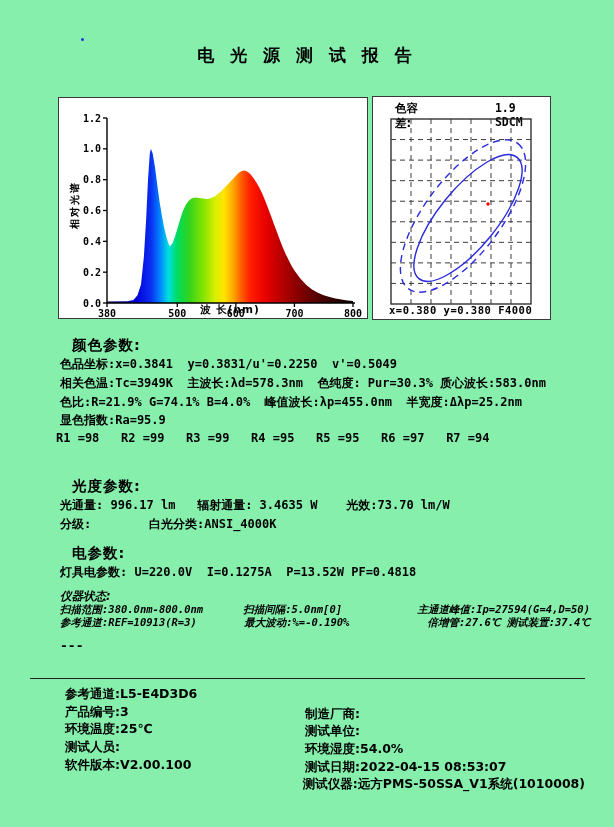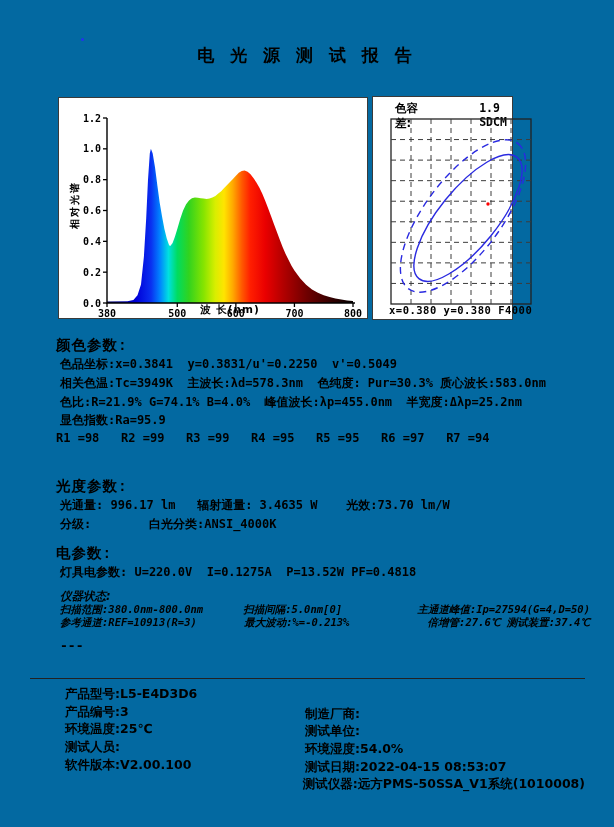--- a/index.html
+++ b/index.html
@@ -1,38 +1,38 @@
 <!DOCTYPE html>
 <html><head>
 <meta charset="utf-8">
 <style>
   html,body{margin:0;padding:0;background:#e8e8e8;}
-  .page{position:relative;width:614px;height:827px;background:#0369a1;margin:0 auto;
+  .page{position:relative;width:614px;height:827px;background:#86efac;margin:0 auto;
         font-family:"DejaVu Sans","Liberation Sans",sans-serif;color:#000;overflow:hidden;}
   .blue-mark{position:absolute;left:81px;top:38px;width:3px;height:3px;background:#2233ee;border-radius:50%;}
   .title{position:absolute;left:0;top:44px;width:614px;margin:0;text-align:center;
          font-size:17px;font-weight:bold;letter-spacing:5px;}
   .panel{position:absolute;border:1.5px solid #3a3a3a;background:#fff;box-sizing:border-box;}
   .spectrum-panel{left:58px;top:97px;width:310px;height:222px;}
-  .cc-panel{left:372px;top:96px;width:141px;height:224px;}
+  .cc-panel{left:372px;top:96px;width:179px;height:224px;}
   #spectrum-svg{position:absolute;left:0;top:0;}
   #spectrum-svg text{font:bold 10px "DejaVu Sans Mono","Liberation Mono",monospace;fill:#000;}
   .spec-ylabel{position:absolute;left:-14px;top:100px;width:60px;text-align:center;
                transform:rotate(-90deg);font-size:10px;font-weight:bold;letter-spacing:2px;}
   .spec-xlabel{position:absolute;left:46px;bottom:1px;width:250px;text-align:center;
                font-size:10.5px;font-weight:bold;letter-spacing:1px;}
   .cc-header{position:absolute;left:0;top:4px;width:100%;display:flex;gap:18px;padding-left:22px;
              box-sizing:border-box;font-size:11.5px;font-weight:bold;
              font-family:"DejaVu Sans","Liberation Sans",sans-serif;}
   .cc-header .val{font-family:"DejaVu Sans Mono","Liberation Mono",monospace;margin-left:43px;}
   #cc-svg{position:absolute;left:0;top:0;}
   .ccdash{stroke:#3c3c3c;stroke-width:1;stroke-dasharray:5,4;}
   .cc-footer{position:absolute;left:16px;top:207px;width:150px;font:bold 10.5px "DejaVu Sans Mono","Liberation Mono",monospace;
              letter-spacing:.5px;white-space:pre;}
-  .sec-title{position:absolute;left:56px;font-size:14.5px;font-weight:bold;letter-spacing:1px;font-family:Liberation Mono, monospace;}
+  .sec-title{position:absolute;left:72px;font-size:14.5px;font-weight:bold;letter-spacing:1px;}
   .pline{position:absolute;left:60px;font:bold 12px "DejaVu Sans Mono","Liberation Mono",monospace;white-space:pre;}
   .cri{left:56px;}
   .instr-title{position:absolute;left:60px;font:italic bold 11.5px "DejaVu Sans","Liberation Sans",sans-serif;}
   .instr-row{position:absolute;left:60px;width:530px;display:flex;
              font:italic bold 10.5px "DejaVu Sans Mono","Liberation Mono",monospace;white-space:pre;gap:40px;}
   .instr-row .c1{width:168px;} .instr-row .c2{width:167px;} .instr-row .c3{flex:1;text-align:right;}
   .dashes{position:absolute;left:60px;font:bold 13px "DejaVu Sans Mono","Liberation Mono",monospace;}
   .divider{position:absolute;left:30px;top:678px;width:555px;height:0;border-top:1.6px solid #222;}
   .footer-block{position:absolute;left:65px;top:686px;width:520px;}
   .f-row{display:flex;height:17.6px;align-items:center;
@@ -160,30 +160,30 @@
   <div class="pline l-e0">灯具电参数: U=220.0V  I=0.1275A  P=13.52W PF=0.4818</div>
 
   <div class="instr-title t-instr">仪器状态:</div>
   <div class="instr-row l-i0">
     <span class="c1">扫描范围:380.0nm-800.0nm</span>
     <span class="c2">扫描间隔:5.0nm[0]</span>
     <span class="c3">主通道峰值:Ip=27594(G=4,D=50)</span>
   </div>
   <div class="instr-row l-i1">
     <span class="c1">参考通道:REF=10913(R=3)</span>
-    <span class="c2">最大波动:%=-0.213%</span>
+    <span class="c2">最大波动:%=-0.190%</span>
     <span class="c3">倍增管:27.6℃ 测试装置:37.4℃</span>
   </div>
   <div class="dashes l-dash">---</div>
 
   <div class="divider"></div>
 
   <div class="footer-block">
     <div class="f-row">
-      <span class="fl">产品型号:L5-E4D3D6</span>
+      <span class="fl">参考通道:L5-E4D3D6</span>
       <span class="fr">制造厂商:</span>
     </div>
     <div class="f-row">
       <span class="fl">产品编号:3</span>
       <span class="fr">测试单位:</span>
     </div>
     <div class="f-row">
       <span class="fl">环境温度:25℃</span>
       <span class="fr">环境湿度:54.0%</span>
     </div>

